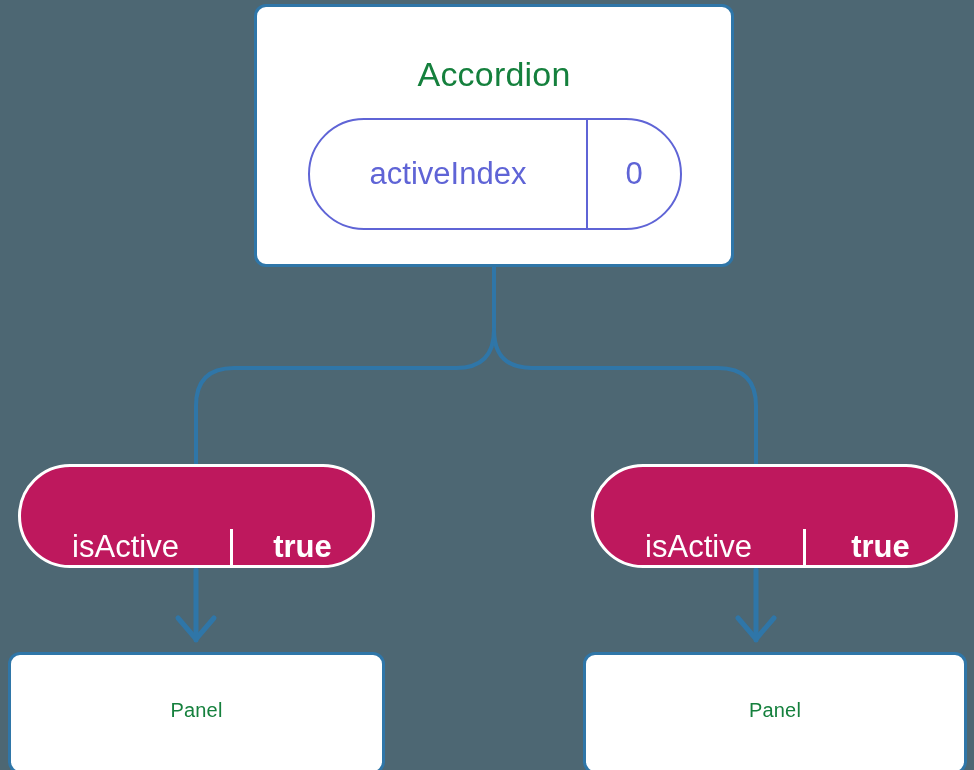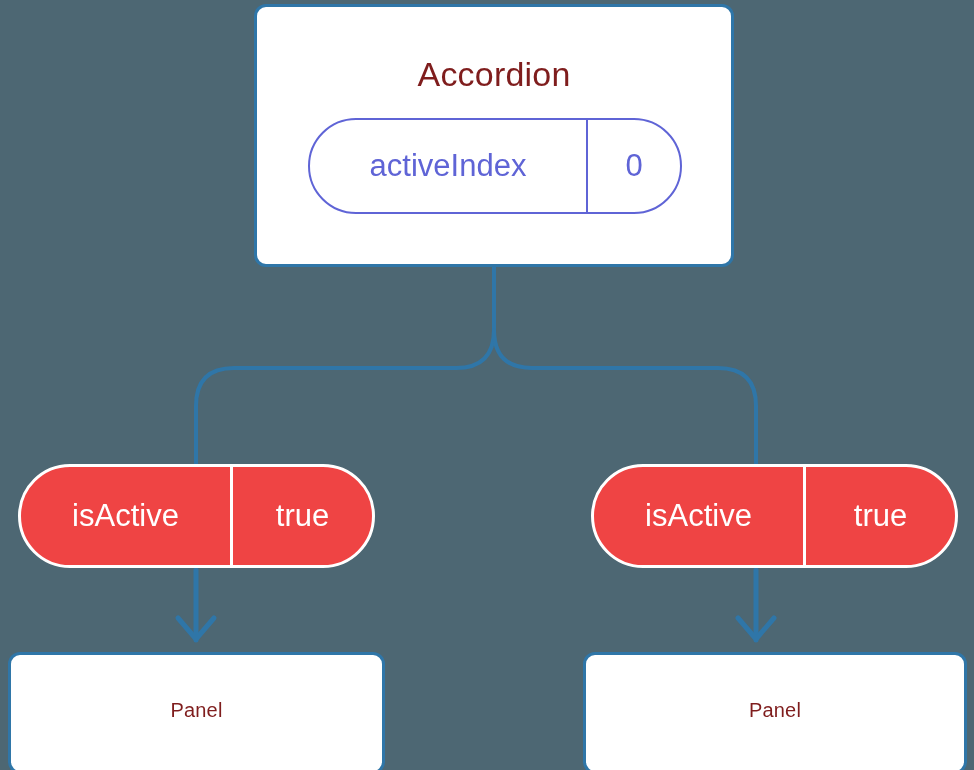--- a/index.html
+++ b/index.html
@@ -39,21 +39,21 @@
     z-index: 2;
     box-sizing: border-box;
     background: #ffffff;
     border: 3px solid #2f76a8;
     border-radius: 12px;
     display: flex;
     flex-direction: column;
     align-items: center;
   }
   .card-title {
-    color: #7f1d1d;
+    color: #15803d;
     font-size: 34px;
     font-weight: 400;
     letter-spacing: 0.2px;
     white-space: nowrap;
   }
 
   
   #accordion-card {
     left: 254px;
     top: 4px;
@@ -103,46 +103,48 @@
     font-size: 31px;
     font-weight: 400;
     box-sizing: border-box;
   }
 
   
   #accordion-state-pill {
     left: 308px;
     top: 118px;
     width: 374px;
-    height: 96px;
+    height: 112px;
     background: #ffffff;
     border: 2px solid #5f64d6;
   }
   #accordion-state-pill .pill-key {
     width: 278px;
     color: #5f64d6;
     border-right: 2px solid #5f64d6;
   }
   #accordion-state-pill .pill-value {
     flex: 1;
     color: #5f64d6;
   }
 
   
   .state-pill--filled {
-    background: #ef4444;
+    background: #be185d;
     border: 3px solid #ffffff;
+    align-items: flex-end;
   }
   .state-pill--filled .pill-key {
     color: #ffffff;
     border-right: 3px solid #ffffff;
   }
   .state-pill--filled .pill-value {
     color: #ffffff;
     flex: 1;
+    font-weight: bold;
   }
 
   #pill-isactive-true {
     left: 18px;
     top: 464px;
     width: 357px;
     height: 104px;
   }
   #pill-isactive-true .pill-key { width: 212px; }
 

